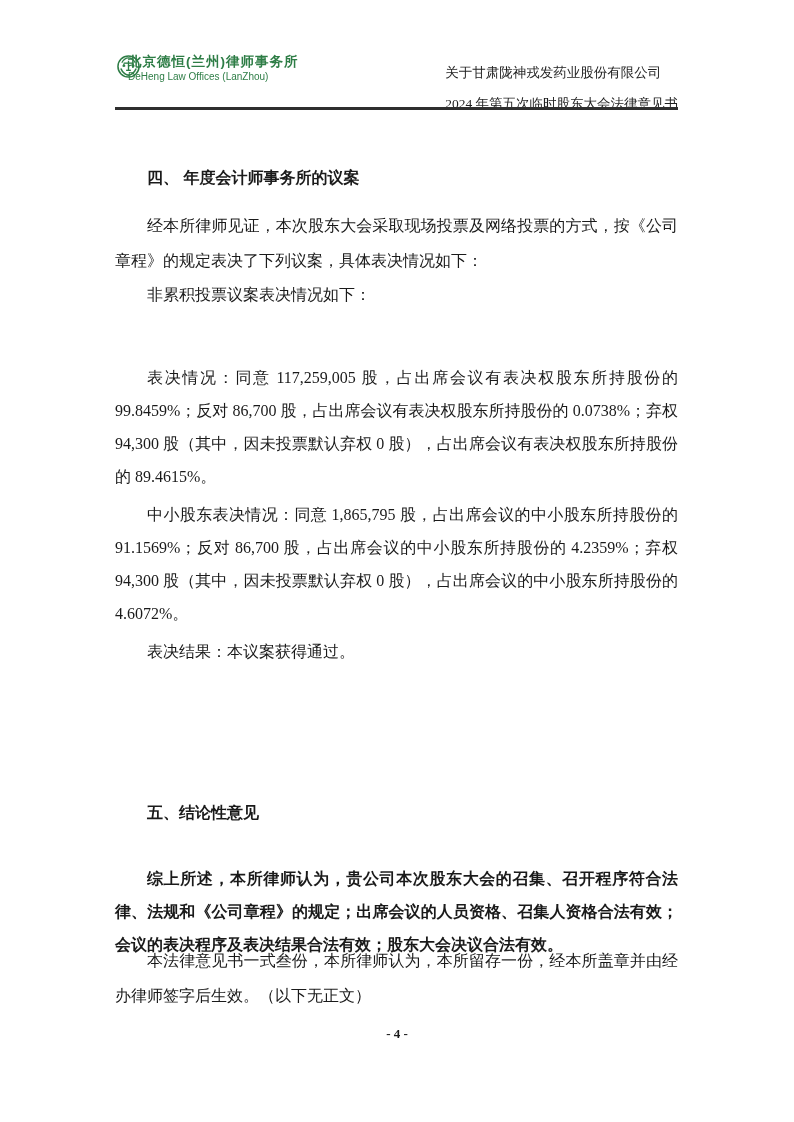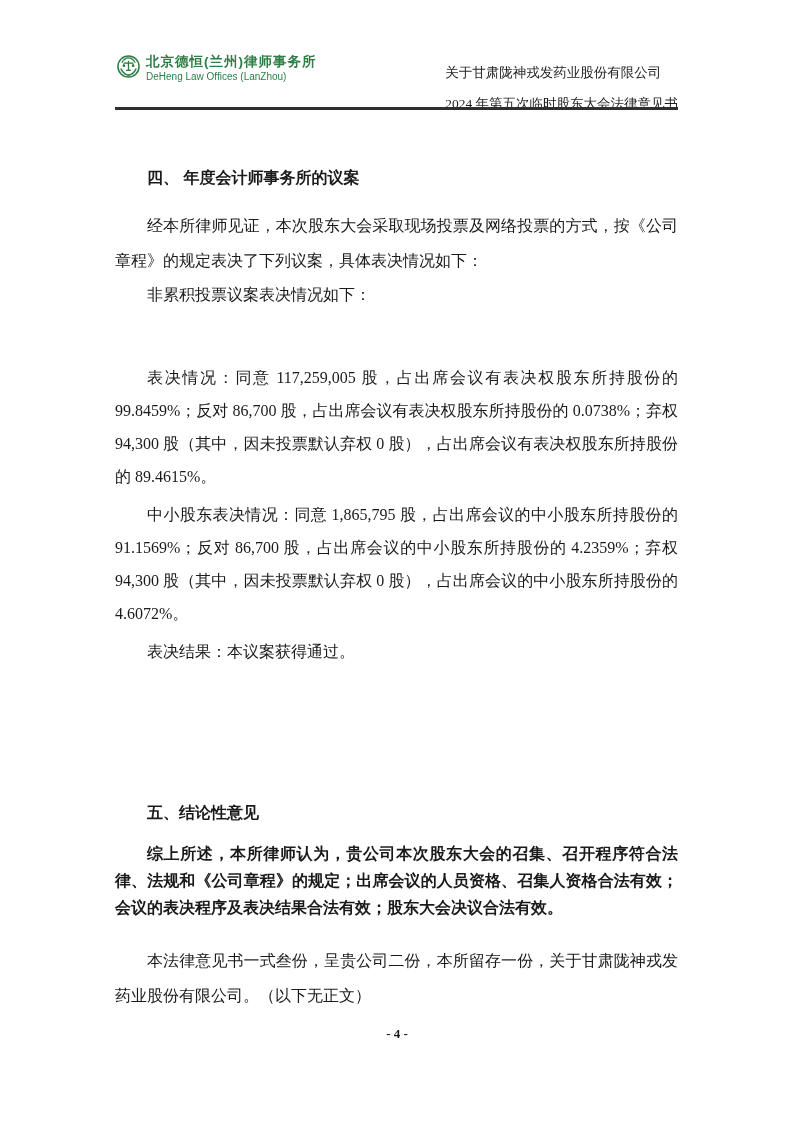--- a/index.html
+++ b/index.html
@@ -21,21 +21,21 @@
   
   .logo {
     position: absolute;
     left: 117px;
     top: 55px;
     width: 23px;
     height: 23px;
   }
   .firm-block {
     position: absolute;
-    left: 146px;
+    left: 128px;
     top: 53px;
   }
   .firm-cn {
     font-family: "Liberation Sans", "DejaVu Sans", sans-serif;
     font-size: 13.5px;
     font-weight: bold;
     letter-spacing: 1px;
     color: #2e7d46;
     line-height: 17px;
     white-space: nowrap;
@@ -137,19 +137,19 @@
 
   <p class="para" style="top:361px; line-height:33px;">表决情况：同意 117,259,005 股，占出席会议有表决权股东所持股份的99.8459%；反对 86,700 股，占出席会议有表决权股东所持股份的 0.0738%；弃权 94,300 股（其中，因未投票默认弃权 0 股），占出席会议有表决权股东所持股份的 89.4615%。</p>
 
   <p class="para" style="top:498px; line-height:33px;">中小股东表决情况：同意 1,865,795 股，占出席会议的中小股东所持股份的91.1569%；反对 86,700 股，占出席会议的中小股东所持股份的 4.2359%；弃权94,300 股（其中，因未投票默认弃权 0 股），占出席会议的中小股东所持股份的4.6072%。</p>
 
   <p class="para" style="top:634px; line-height:35px;">表决结果：本议案获得通过。</p>
 
 
   <h2 class="heading" style="top:801px; line-height:24px;">五、结论性意见</h2>
 
-  <p class="para bold-cn" style="top:840px; line-height:27px;">综上所述，本所律师认为，贵公司本次股东大会的召集、召开程序符合法律、法规和《公司章程》的规定；出席会议的人员资格、召集人资格合法有效；会议的表决程序及表决结果合法有效；股东大会决议合法有效。</p>
+  <p class="para bold-cn" style="top:862px; line-height:33px;">综上所述，本所律师认为，贵公司本次股东大会的召集、召开程序符合法律、法规和《公司章程》的规定；出席会议的人员资格、召集人资格合法有效；会议的表决程序及表决结果合法有效；股东大会决议合法有效。</p>
 
-  <p class="para" style="top:943px; line-height:35px;">本法律意见书一式叁份，呈贵公司二份，本所留存一份，关于甘肃陇神戎发药业股份有限公司。（以下无正文）</p>
+  <p class="para" style="top:943px; line-height:35px;">本法律意见书一式叁份，本所律师认为，本所留存一份，经本所盖章并由经办律师签字后生效。（以下无正文）</p>
 
   <div class="footer">- 4 -</div>
 
 </div>
 
 </body></html>

